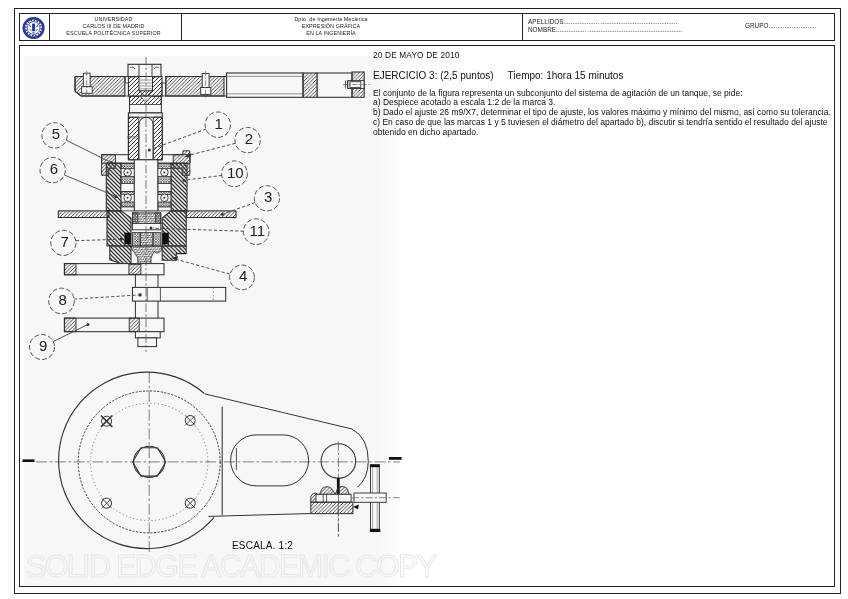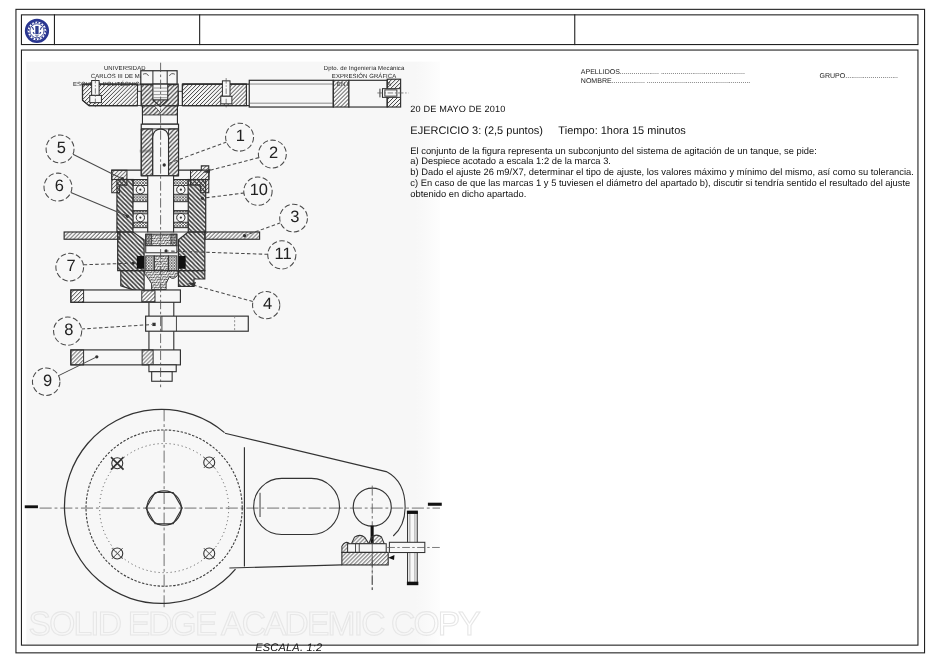--- a/index.html
+++ b/index.html
@@ -1,17 +1,17 @@
 <!DOCTYPE html>
 <html><head>
 <meta charset="utf-8">
 <style>
   html,body{margin:0;padding:0;background:#fff;}
   body{width:848px;height:599px;position:relative;font-family:"Liberation Sans",sans-serif;color:#1a1a1a;overflow:hidden;}
-  .txt{opacity:0.999;margin-top:44px;}
+  .txt{opacity:0.999;}
   .abs{position:absolute;}
 </style>
 </head>
 <body>
 
 <div class="abs" style="left:14px;top:8px;width:825px;height:584px;border:1.6px solid #222;"></div>
 
 <div class="abs" style="left:24px;top:56px;width:376px;height:530px;background:linear-gradient(to right,#f7f7f7 94%,#fdfdfd);"></div>
 
 <div class="abs" style="left:19px;top:13px;width:816px;height:28px;border:1.2px solid #222;box-sizing:border-box;"></div>
@@ -40,21 +40,21 @@
 <div class="abs txt" style="left:745px;top:22px;font-size:6.4px;color:#222;">GRUPO...........................</div>
 
 <div class="abs" style="left:19px;top:45px;width:816px;height:542px;border:1.1px solid #222;box-sizing:border-box;"></div>
 
 <div class="abs txt" style="left:373px;top:50px;font-size:8.3px;letter-spacing:0.15px;color:#111;">20 DE MAYO DE 2010</div>
 
 <div class="abs txt" style="left:373px;top:69.5px;font-size:10px;color:#111;">EJERCICIO 3: (2,5 puntos)<span style="display:inline-block;width:14px;"></span>Tiempo: 1hora 15 minutos</div>
 
 <div class="abs txt" style="left:373px;top:88.5px;width:468px;font-size:8.5px;line-height:9.85px;color:#111;">El conjunto de la figura representa un subconjunto del sistema de agitación de un tanque, se pide:<br>a) Despiece acotado a escala 1:2 de la marca 3.<br>b) Dado el ajuste 26 m9/X7, determinar el tipo de ajuste, los valores máximo y mínimo del mismo, así como su tolerancia.<br>c) En caso de que las marcas 1 y 5 tuviesen el diámetro del apartado b), discutir si tendría sentido el resultado del ajuste<br>obtenido en dicho apartado.</div>
 
-<div class="abs txt" style="left:232px;top:539.5px;font-size:10px;letter-spacing:0.2px;color:#111;font-style:italic;">ESCALA. 1:2</div>
+<div class="abs txt" style="left:232px;top:539.5px;font-size:10px;letter-spacing:0.2px;color:#111;">ESCALA. 1:2</div>
 
 <svg class="abs" style="left:0;top:0;" width="848" height="599" viewBox="0 0 848 599">
   <text x="26" y="577" font-family="Liberation Sans, sans-serif" font-size="30.5" textLength="411" fill="none" stroke="#e7e7e7" stroke-width="1">SOLID EDGE ACADEMIC COPY</text>
 </svg>
 
 <svg class="abs" style="left:0;top:0;" width="848" height="599" viewBox="0 0 848 599" fill="none" stroke-linecap="butt">
 <defs>
   <pattern id="pF" width="3.6" height="3.6" patternUnits="userSpaceOnUse">
     <path d="M-0.9,4.5 L4.5,-0.9 M-0.9,0.9 L0.9,-0.9 M2.7,4.5 L4.5,2.7" stroke="#3f3f3f" stroke-width="0.9"></path>
   </pattern>

